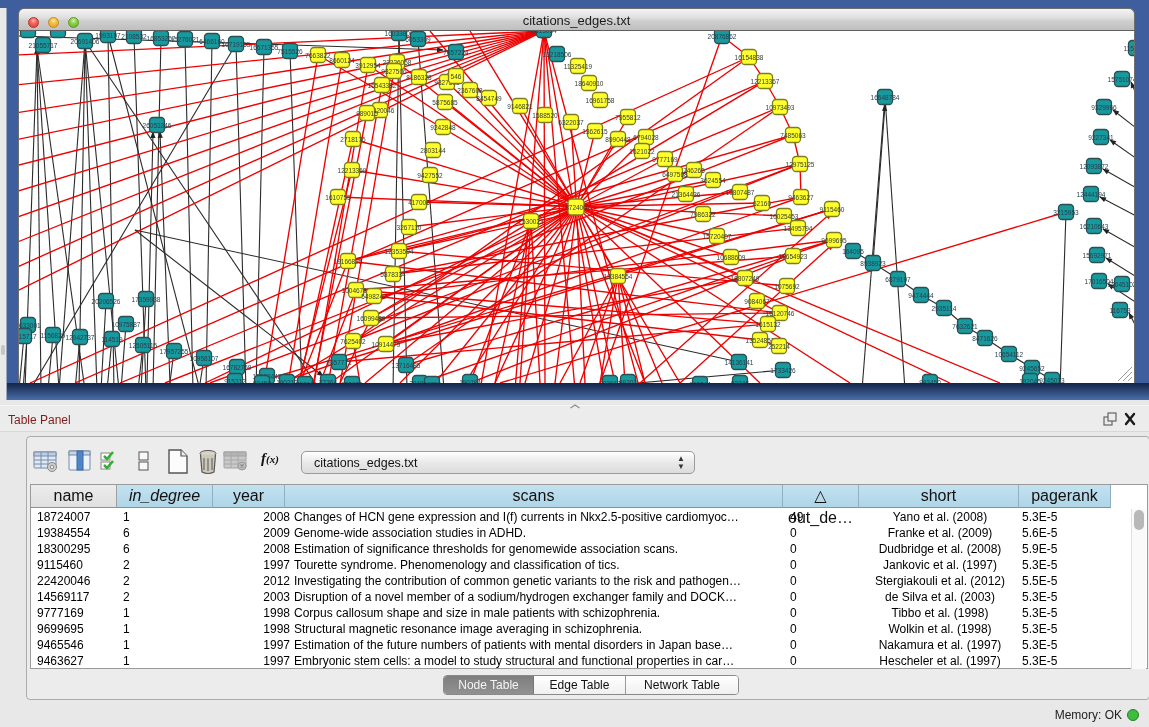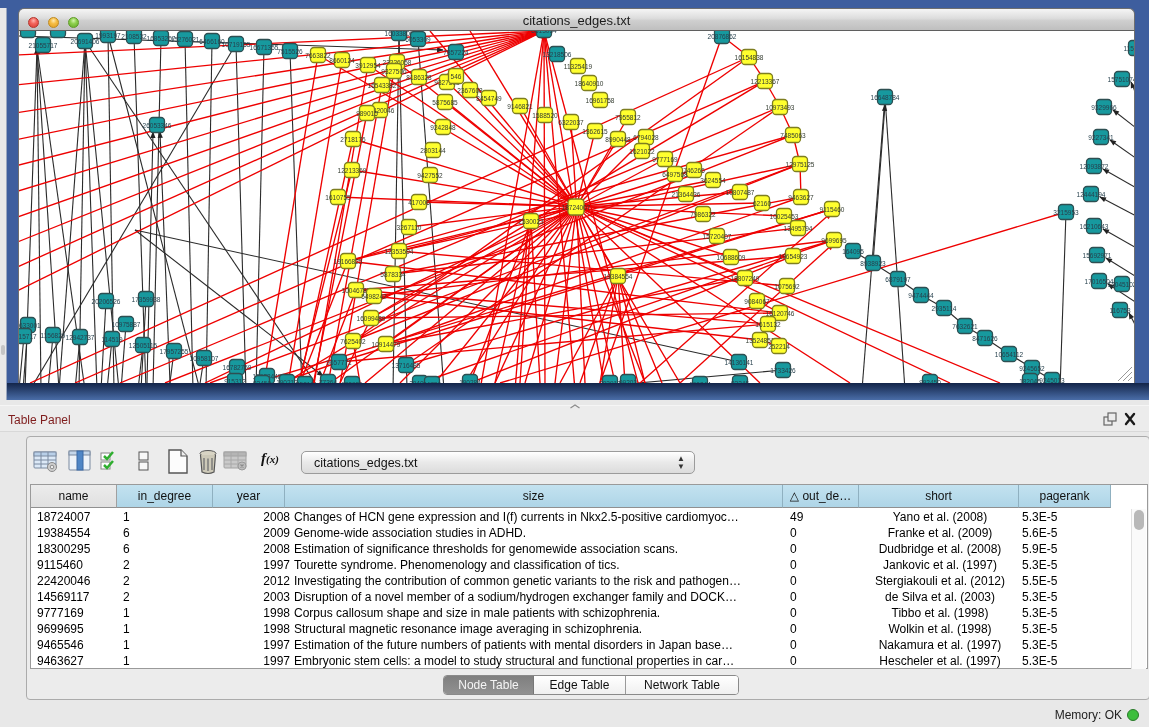--- a/index.html
+++ b/index.html
@@ -41,21 +41,21 @@
 .ticon { position:absolute; top:4px; }
 #combo { position:absolute; left:268px; top:6px; width:394px; height:23px;
   background:linear-gradient(#ffffff,#e9e9e9 50%,#dcdcdc); border:1px solid #9b9b9b; border-radius:5px; }
 #combo .txt { position:absolute; left:12px; top:4px; font-size:12.5px; color:#111; }
 #combo .arr { position:absolute; right:9px; top:3px; font-size:8px; color:#333; line-height:8px; text-align:center; }
 
 
 #tablewrap { position:absolute; left:3px; top:47px; width:1118px; height:185px; background:#fff; border:1px solid #9a9a9a; }
 #thead { position:absolute; left:0; top:0; height:23px; width:1116px; }
 #thead .h { position:absolute; top:0; height:23px; background:linear-gradient(#c3e2f0,#aed5e7);
-  border-right:1px solid #8fb0c0; border-bottom:1px solid #909090; font-size:12px; color:#111;
+  border-right:1px solid #8fb0c0; border-bottom:1px solid #909090; font-size:16px; color:#111;
   text-align:center; line-height:22px; }
 #thead .h0 { background:linear-gradient(#ececec,#e0e0e0); border-right:1px solid #a0a0a0; }
 #tbody { position:absolute; left:0; top:24px; width:1116px; height:161px; overflow:hidden; }
 .tr { position:relative; height:16px; }
 .c { position:absolute; top:0; height:16px; font-size:12px; color:#000; line-height:16px; white-space:nowrap; overflow:hidden; }
 .c0 { left:6px;  width:80px; }
 .c1 { left:92px;  width:90px; }
 .c2 { left:189px; width:70px;text-align:right; }
 .c3 { left:263px; width:476px; }
 .c4 { left:759px; width:55px; }
@@ -655,23 +655,23 @@
         </svg>
         <div class="ticon" style="left:228px; top:5px; font-size:15px; font-style:italic; font-weight:bold; color:#111; font-family:'Liberation Serif',serif;">f<span style="font-size:11px">(x)</span></div>
         <div id="combo">
           <div class="txt">citations_edges.txt</div>
           <div class="arr">▲<br>▼</div>
         </div>
       </div>
       <div id="tablewrap">
         <div id="thead">
           <div class="h h0" style="left:0px; width:86px;">name</div>
-          <div class="h" style="left:86px; width:96px;">in_degree</div>
+          <div class="h" style="left:86px; width:96px;font-style:italic;">in_degree</div>
           <div class="h" style="left:182px; width:72px;">year</div>
-          <div class="h" style="left:254px; width:498px;">size</div>
+          <div class="h" style="left:254px; width:498px;">scans</div>
           <div class="h" style="left:752px; width:76px;">△ out_de…</div>
           <div class="h" style="left:828px; width:160px;">short</div>
           <div class="h" style="left:988px; width:92px;">pagerank</div>
         </div>
         <div id="tbody">
 <div class="tr">
               <div class="c c0">18724007</div>
               <div class="c c1">1</div>
               <div class="c c2">2008</div>
               <div class="c c3">Changes of HCN gene expression and I(f) currents in Nkx2.5-positive cardiomyoc…</div>

